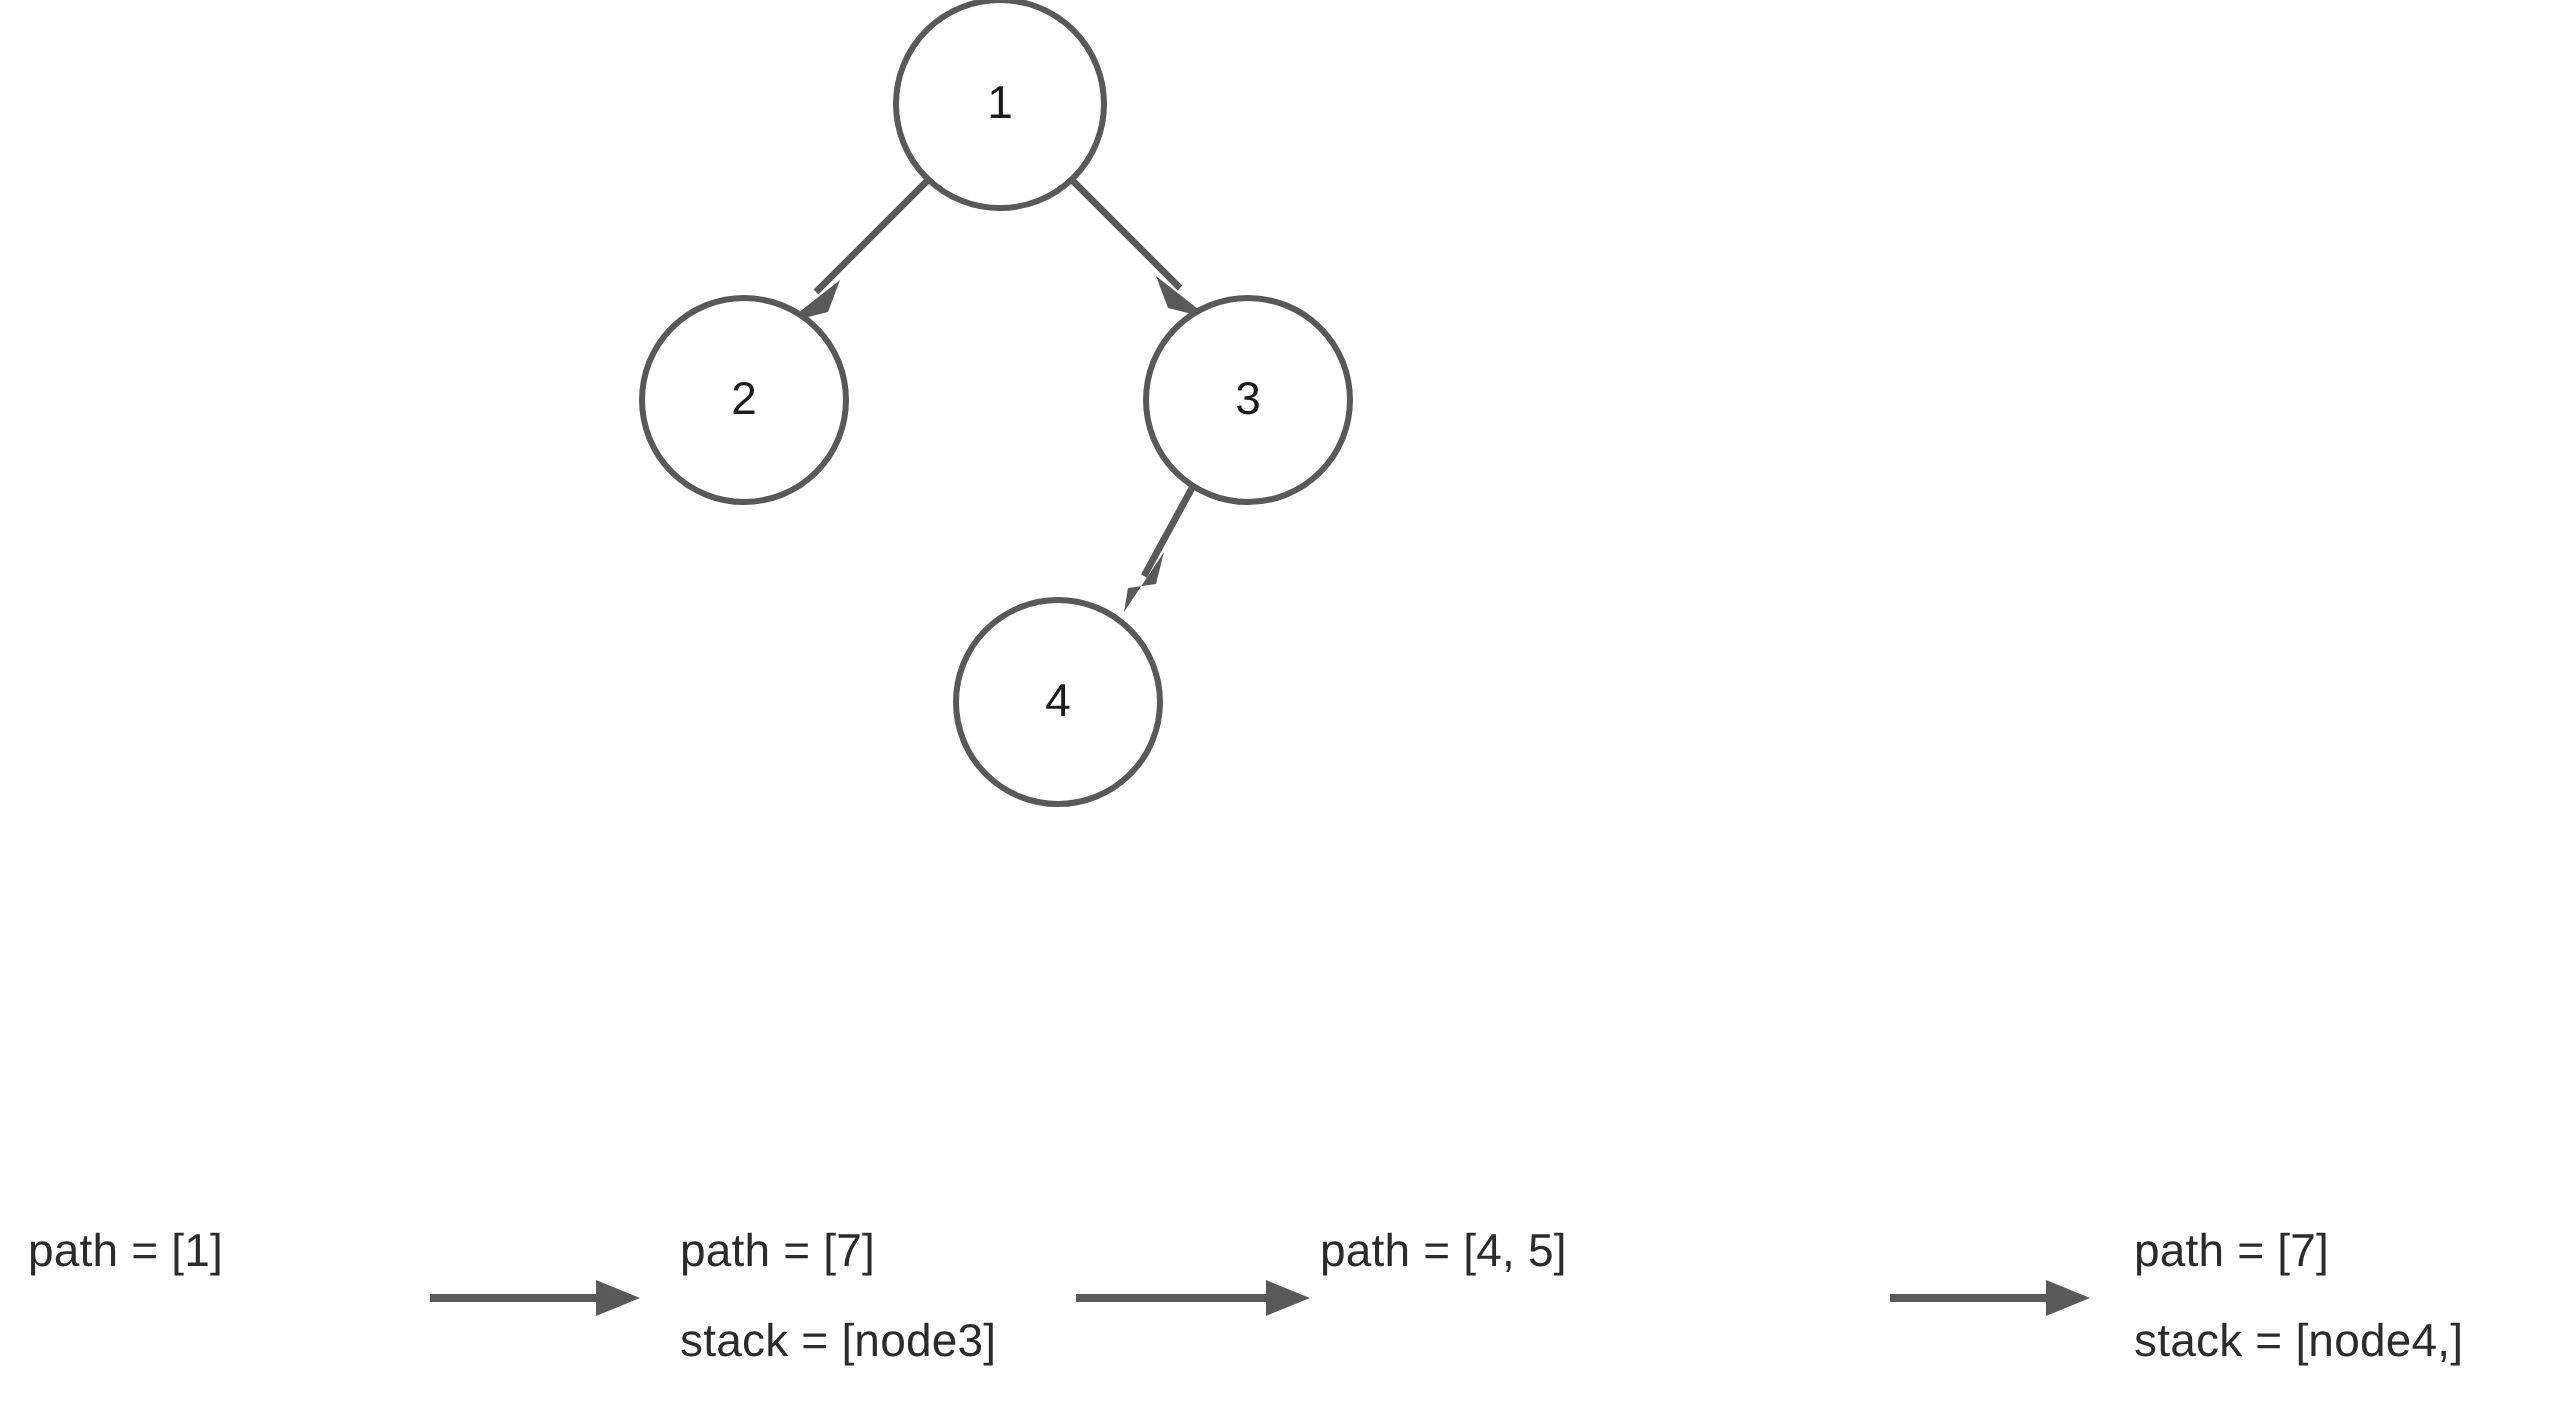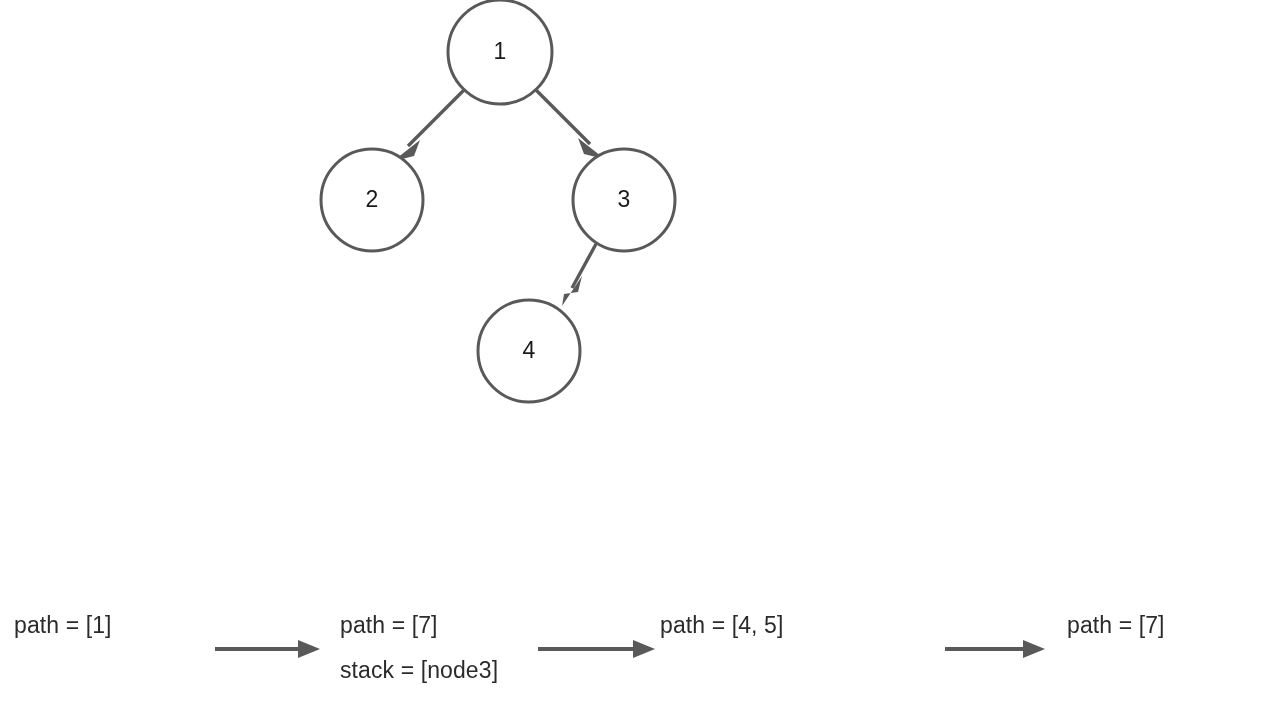--- a/index.html
+++ b/index.html
@@ -125,20 +125,21 @@
     <div class="state-line line-path">path = [7]</div>
     <div class="state-line line-stack">stack = [node3]</div>
   </div>
 
   <div class="state-block" style="left:660px;">
     <div class="state-line line-path">path = [4, 5]</div>
   </div>
 
   <div class="state-block" style="left:1067px;">
     <div class="state-line line-path">path = [7]</div>
+    <div class="state-line line-stack">stack = [node4,]</div>
   </div>
 
   <div class="flow-arrow" style="left:215px; top:37px; width:105px;">
     <svg width="105" height="24" viewBox="0 0 105 24" xmlns="http://www.w3.org/2000/svg">
       <line x1="0" y1="12" x2="83" y2="12" stroke="#595959" stroke-width="4"></line>
       <polygon points="83,3 105,12 83,21" fill="#595959"></polygon>
     </svg>
   </div>
 
   <div class="flow-arrow" style="left:538px; top:37px; width:117px;">

